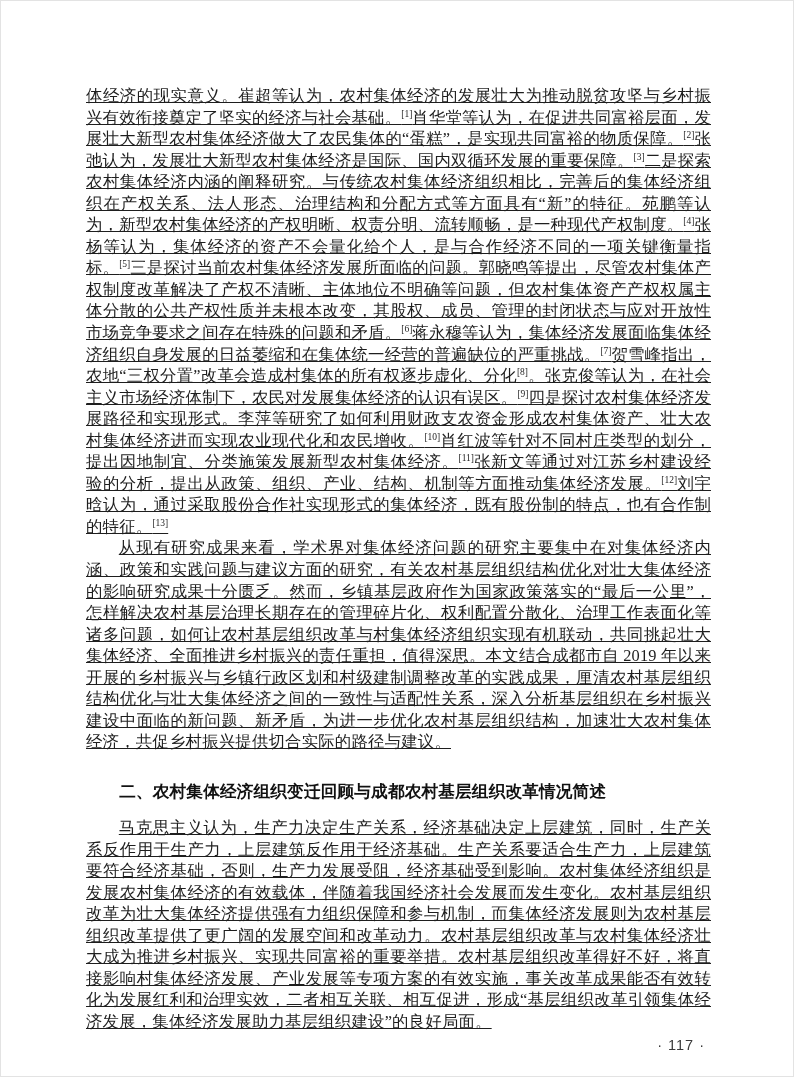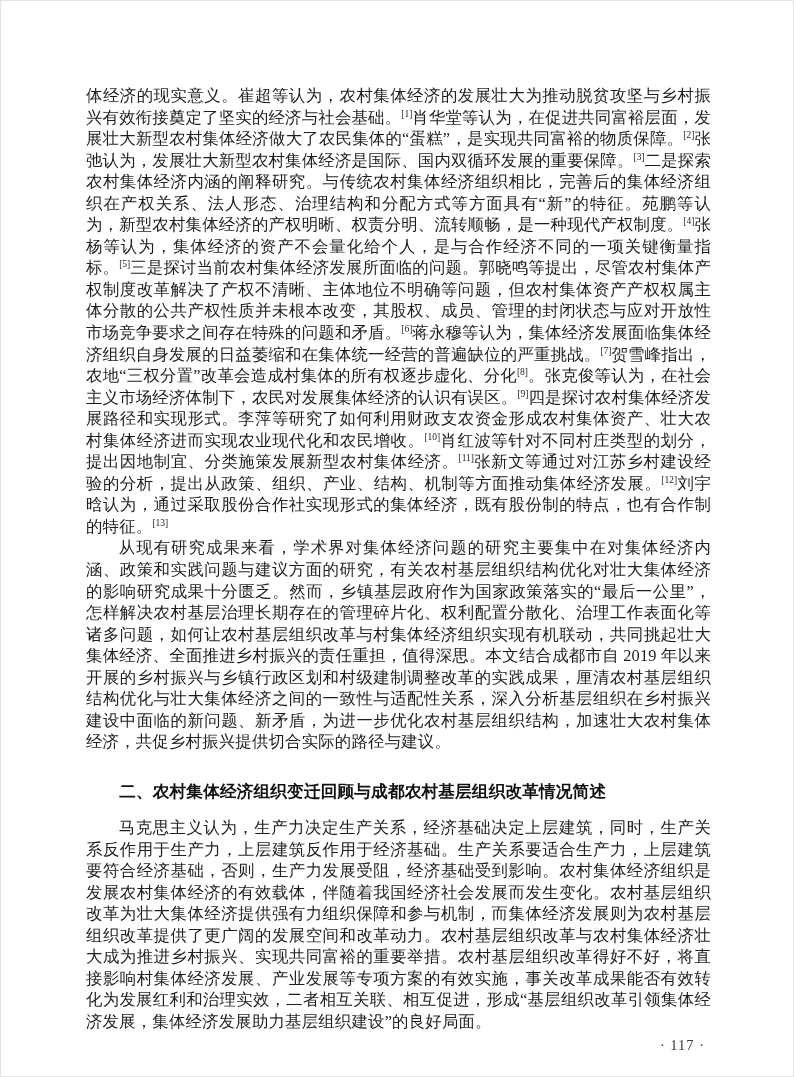--- a/index.html
+++ b/index.html
@@ -22,20 +22,21 @@
   .body-text {
     font-size: 16.4px;
     line-height: 21.55px;
     text-align: justify;
     text-justify: inter-ideograph;
     letter-spacing: 0.2px;
   }
   p.para {
     margin: 0;
     padding: 0;
+    text-decoration: underline;
   }
   p.para.indent { text-indent: 2em; }
   sup.cite {
     font-size: 9.5px;
     line-height: 0;
     vertical-align: super;
     letter-spacing: 0;
     font-family: "Liberation Serif", "DejaVu Serif", serif;
   }
   h2.section-heading {
@@ -49,21 +50,21 @@
     text-indent: 2em;
     text-align: left;
   }
   .page-number {
     margin-top: 3px;
     text-align: right;
     font-size: 14.5px;
     color: #3a3a3a;
     padding-right: 6px;
     letter-spacing: 1px;
-    font-family: Liberation Serif, serif;
+    font-family: Liberation Sans, sans-serif;
   }
 </style>
 </head>
 <body>
 
 <div class="page">
   <div class="body-text">
 
     <p class="para">体经济的现实意义。崔超等认为，农村集体经济的发展壮大为推动脱贫攻坚与乡村振兴有效衔接奠定了坚实的经济与社会基础。<sup class="cite">[1]</sup>肖华堂等认为，在促进共同富裕层面，发展壮大新型农村集体经济做大了农民集体的“蛋糕”，是实现共同富裕的物质保障。<sup class="cite">[2]</sup>张弛认为，发展壮大新型农村集体经济是国际、国内双循环发展的重要保障。<sup class="cite">[3]</sup>二是探索农村集体经济内涵的阐释研究。与传统农村集体经济组织相比，完善后的集体经济组织在产权关系、法人形态、治理结构和分配方式等方面具有“新”的特征。苑鹏等认为，新型农村集体经济的产权明晰、权责分明、流转顺畅，是一种现代产权制度。<sup class="cite">[4]</sup>张杨等认为，集体经济的资产不会量化给个人，是与合作经济不同的一项关键衡量指标。<sup class="cite">[5]</sup>三是探讨当前农村集体经济发展所面临的问题。郭晓鸣等提出，尽管农村集体产权制度改革解决了产权不清晰、主体地位不明确等问题，但农村集体资产产权权属主体分散的公共产权性质并未根本改变，其股权、成员、管理的封闭状态与应对开放性市场竞争要求之间存在特殊的问题和矛盾。<sup class="cite">[6]</sup>蒋永穆等认为，集体经济发展面临集体经济组织自身发展的日益萎缩和在集体统一经营的普遍缺位的严重挑战。<sup class="cite">[7]</sup>贺雪峰指出，农地“三权分置”改革会造成村集体的所有权逐步虚化、分化<sup class="cite">[8]</sup>。张克俊等认为，在社会主义市场经济体制下，农民对发展集体经济的认识有误区。<sup class="cite">[9]</sup>四是探讨农村集体经济发展路径和实现形式。李萍等研究了如何利用财政支农资金形成农村集体资产、壮大农村集体经济进而实现农业现代化和农民增收。<sup class="cite">[10]</sup>肖红波等针对不同村庄类型的划分，提出因地制宜、分类施策发展新型农村集体经济。<sup class="cite">[11]</sup>张新文等通过对江苏乡村建设经验的分析，提出从政策、组织、产业、结构、机制等方面推动集体经济发展。<sup class="cite">[12]</sup>刘宇晗认为，通过采取股份合作社实现形式的集体经济，既有股份制的特点，也有合作制的特征。<sup class="cite">[13]</sup></p>
 

